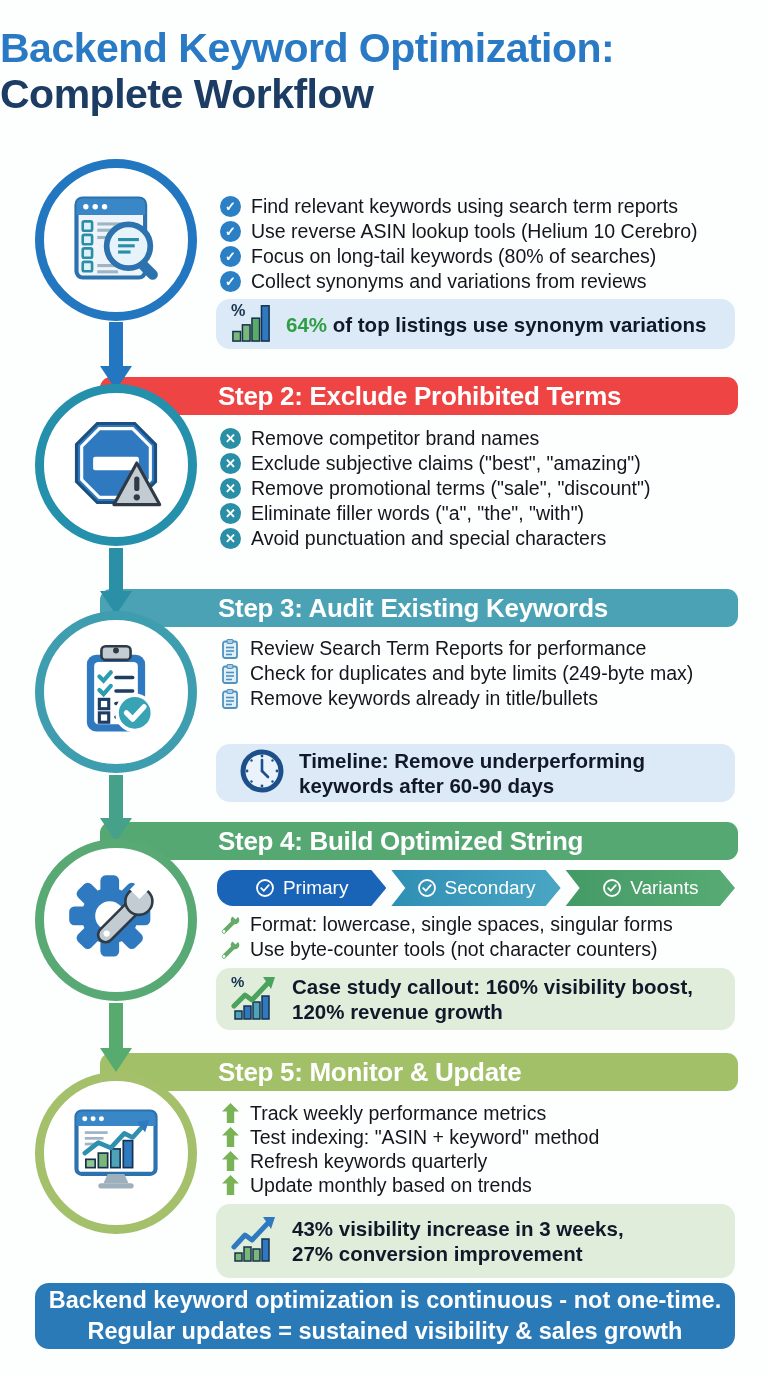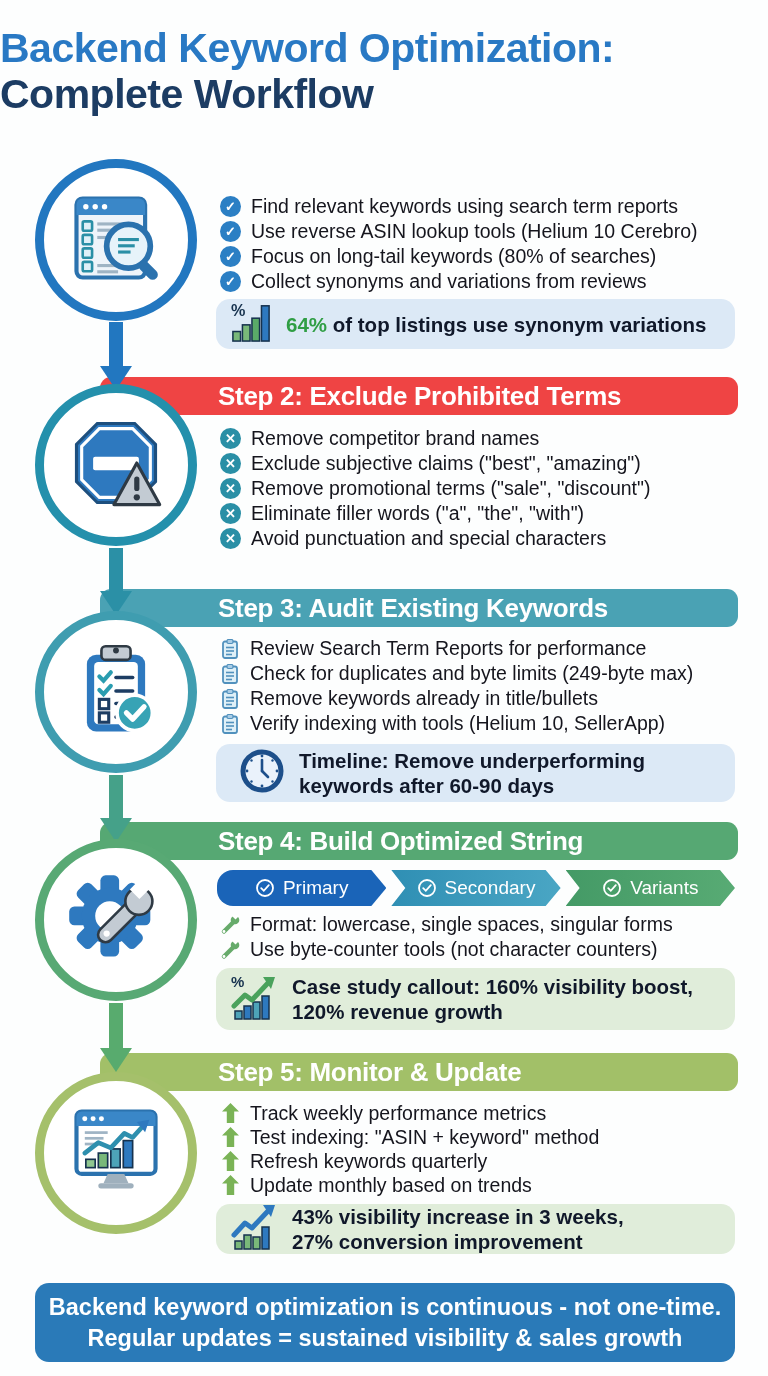--- a/index.html
+++ b/index.html
@@ -53,36 +53,36 @@
 
   
   .callout{position:absolute;left:216px;width:519px;border-radius:14px;display:flex;align-items:center;
            gap:14px;padding:0 14px;box-sizing:border-box;font-weight:bold;color:#10182a;}
   .callout .txt{font-size:20.5px;line-height:1.22;}
   .co-blue{background:#dce9f6;}
   .co-green{background:#e0edda;}
   .co1{top:299px;height:50px;}
   .co3{top:744px;height:58px;padding-left:23px;}
   .co4{top:968px;height:62px;}
-  .co5{top:1204px;height:50px;}
+  .co5{top:1204px;height:74px;}
   .hl{color:#2f9e44;}
 
   
   .chev-row{position:absolute;left:217px;top:870px;width:518px;height:36px;display:flex;gap:5px;z-index:2;}
   .chev{flex:1;display:flex;align-items:center;justify-content:center;gap:8px;color:#fff;
         font-weight:normal;font-size:19px;
         clip-path:polygon(14px 50%,0 0,calc(100% - 15px) 0,100% 50%,calc(100% - 15px) 100%,0 100%);}
   .chev.first{clip-path:polygon(0 0,calc(100% - 15px) 0,100% 50%,calc(100% - 15px) 100%,0 100%);
         border-radius:16px 0 0 16px;}
   .chev1{background:#1a64b8;}
   .chev2{background:linear-gradient(90deg,#2f8fb4,#4aa6c4);}
   .chev3{background:linear-gradient(90deg,#449a66,#58ab74);}
 
   
-  .footer{position:absolute;left:35px;top:1283px;width:700px;height:79px;border-radius:14px;
+  .footer{position:absolute;left:35px;top:1283px;width:700px;height:66px;border-radius:14px;
           background:#2a7ab8;color:#fff;font-weight:bold;font-size:23.5px;line-height:1.3;
           display:flex;flex-direction:column;align-items:center;justify-content:center;text-align:center;}
 </style>
 </head>
 <body>
 
 <div class="page">
 
   <div class="title">
     <div class="t1">Backend Keyword Optimization:</div>
@@ -318,34 +318,20 @@
             <rect x="5" y="0.5" width="6" height="4" rx="1.5" fill="#aacde6" stroke="#5191bd" stroke-width="1.2"></rect>
             <g stroke="#5191bd" stroke-width="1.6">
               <line x1="4" y1="8.5" x2="12" y2="8.5"></line>
               <line x1="4" y1="12" x2="12" y2="12"></line>
               <line x1="4" y1="15.5" x2="10" y2="15.5"></line>
             </g>
           </svg>
         </span>
         <span>Remove keywords already in title/bullets</span>
       </div>
-    <div class="item">
-        <span class="gicon">
-          <svg width="16" height="20" viewBox="0 0 16 20">
-            <rect x="1" y="2.5" width="14" height="16.5" rx="2" fill="#dff0f8" stroke="#5191bd" stroke-width="1.8"></rect>
-            <rect x="5" y="0.5" width="6" height="4" rx="1.5" fill="#aacde6" stroke="#5191bd" stroke-width="1.2"></rect>
-            <g stroke="#5191bd" stroke-width="1.6">
-              <line x1="4" y1="8.5" x2="12" y2="8.5"></line>
-              <line x1="4" y1="12" x2="12" y2="12"></line>
-              <line x1="4" y1="15.5" x2="10" y2="15.5"></line>
-            </g>
-          </svg>
-        </span>
-        <span>Verify indexing with tools (Helium 10, SellerApp)</span>
-      </div>
   </div>
   <div class="callout co-blue co3">
     <span>
       <svg width="46" height="46" viewBox="0 0 46 46">
         <circle cx="23" cy="23" r="19" fill="#eaf2fb" stroke="#1d4f8a" stroke-width="5"></circle>
         <g fill="#1d4f8a">
           <circle cx="23" cy="8" r="1.4"></circle>
             <circle cx="23" cy="38" r="1.4"></circle>
             <circle cx="8" cy="23" r="1.4"></circle>
             <circle cx="38" cy="23" r="1.4"></circle>

